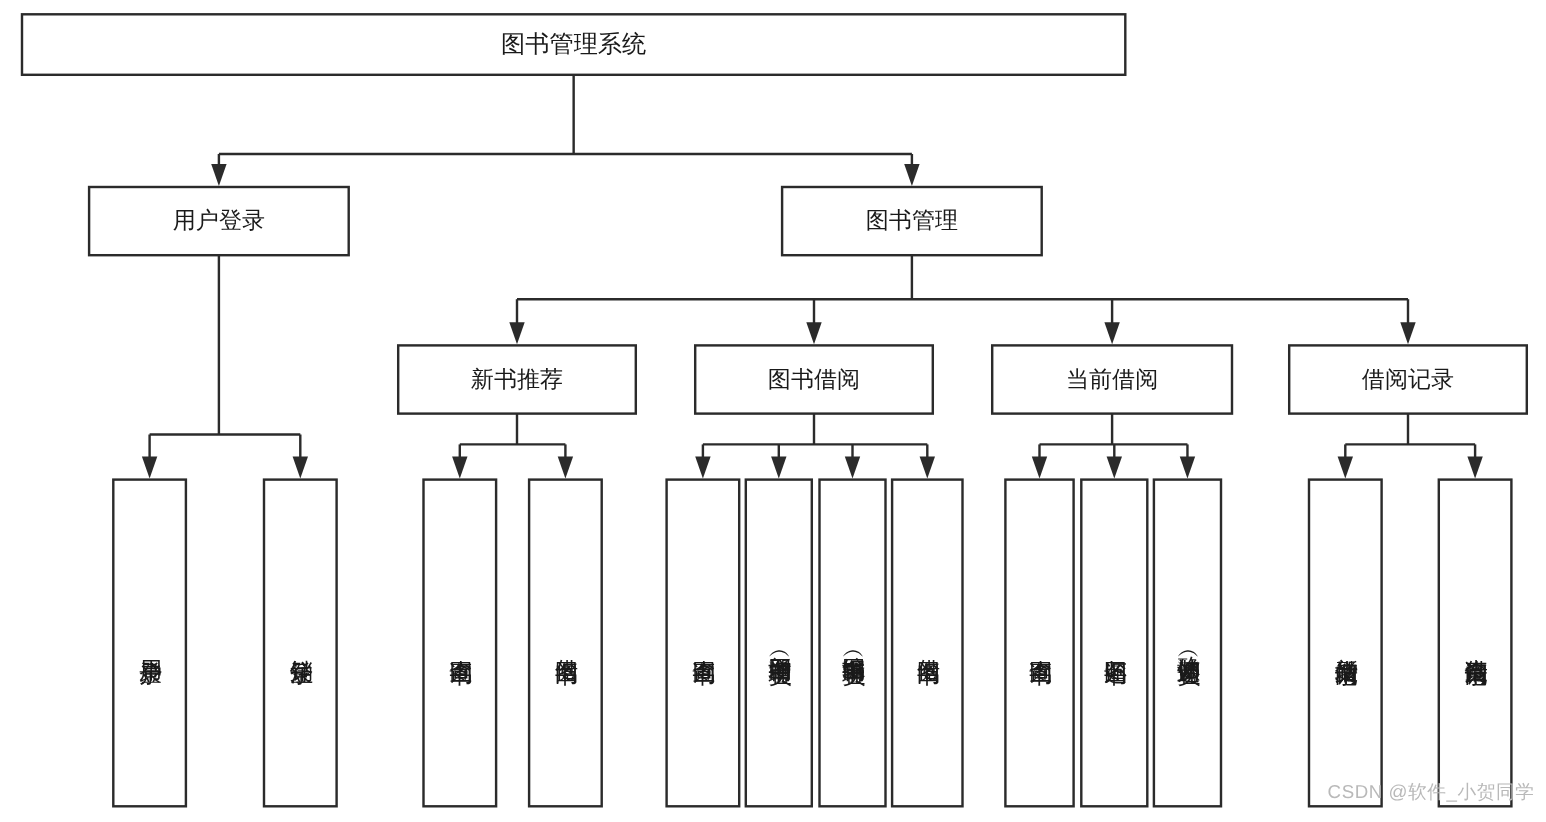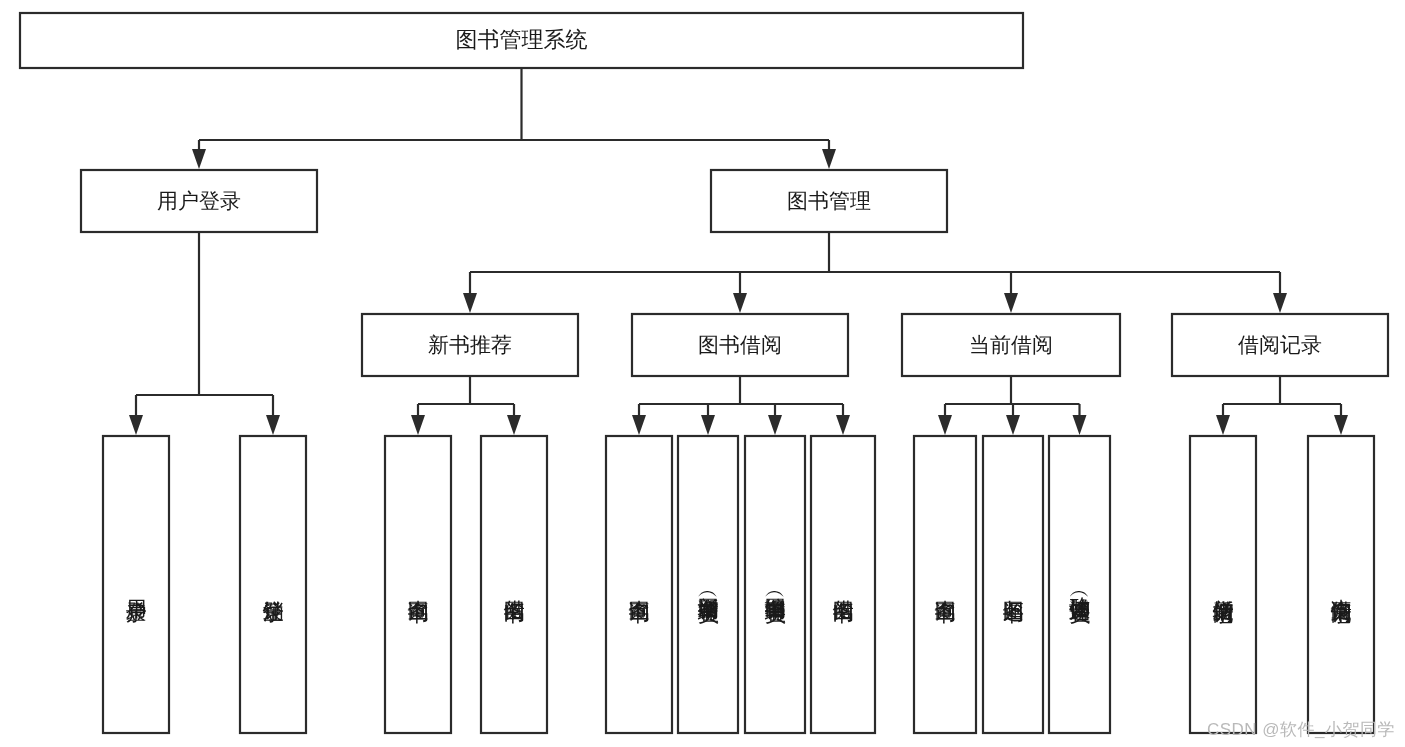--- a/index.html
+++ b/index.html
@@ -66,21 +66,21 @@
     line-height: 1.06;
     color: #1a1a1a;
     writing-mode: vertical-rl;
     text-orientation: upright;
     white-space: nowrap;
     letter-spacing: 1px;
   }
   #watermark {
     position: absolute;
     right: 10px;
-    bottom: 6px;
+    bottom: 16px;
     font-family: "Liberation Sans", "DejaVu Sans", sans-serif;
     font-size: 17px;
     color: #b9b9b9;
     letter-spacing: 0.5px;
     user-select: none;
   }
 </style>
 </head>
 <body>
 

